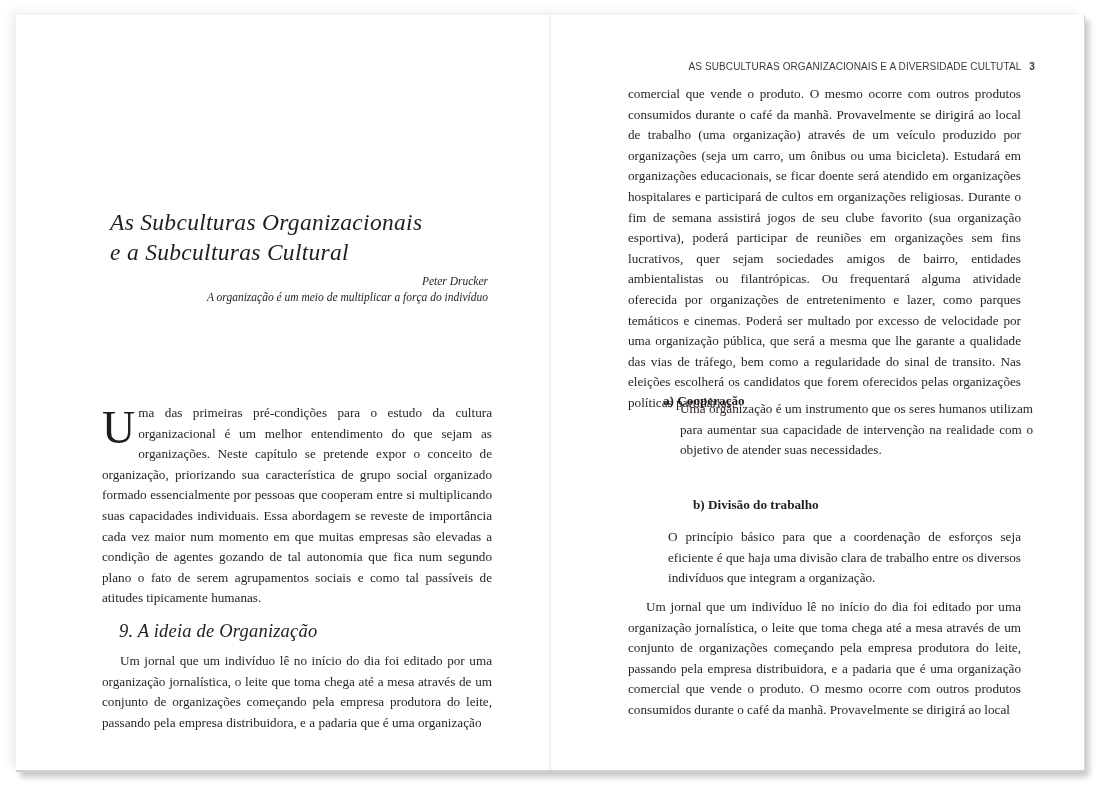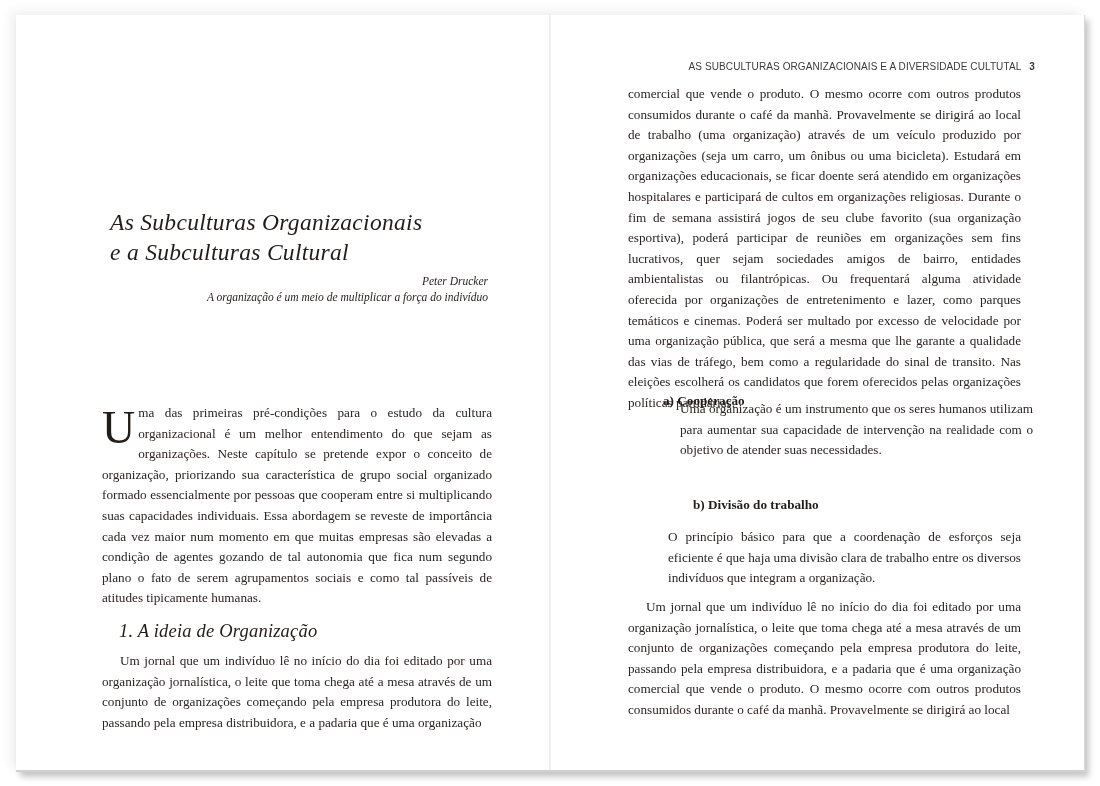--- a/index.html
+++ b/index.html
@@ -73,21 +73,21 @@
     </h1>
     <div class="epigraph">
       <div>Peter Drucker</div>
       <div>A organização é um meio de multiplicar a força do indivíduo</div>
     </div>
     <div class="intro">
       <p class="body-text">
         <span class="dropcap">U</span><span>ma das primeiras pré-condições para o estudo da cultura organizacional é um melhor entendimento do que sejam as organizações. Neste capítulo se pretende expor o conceito de organização, priorizando sua característica de grupo social organizado formado essencialmente por pessoas que cooperam entre si multiplicando suas capacidades individuais. Essa abordagem se reveste de importância cada vez maior num momento em que muitas empresas são elevadas a condição de agentes gozando de tal autonomia que fica num segundo plano o fato de serem agrupamentos sociais e como tal passíveis de atitudes tipicamente humanas.</span>
       </p>
     </div>
-    <h2 class="section-h">1. A ideia de Organização</h2>
+    <h2 class="section-h">9. A ideia de Organização</h2>
     <div class="sec1-text">
       <p class="body-text indent">Um jornal que um indivíduo lê no início do dia foi editado por uma organização jornalística, o leite que toma chega até a mesa através de um conjunto de organizações começando pela empresa produtora do leite, passando pela empresa distribuidora, e a padaria que é uma organização</p>
     </div>
   </div>
 
   <div class="spine"></div>
 
   <div class="page page-right">
     <div class="running-header">
       <span>AS SUBCULTURAS ORGANIZACIONAIS E A DIVERSIDADE CULTUTAL</span><span class="pnum">3</span>

